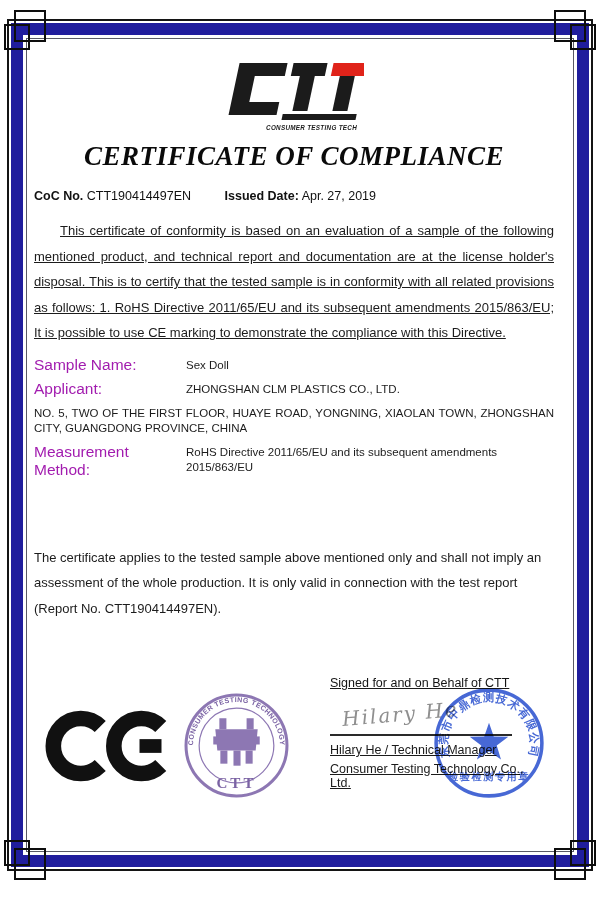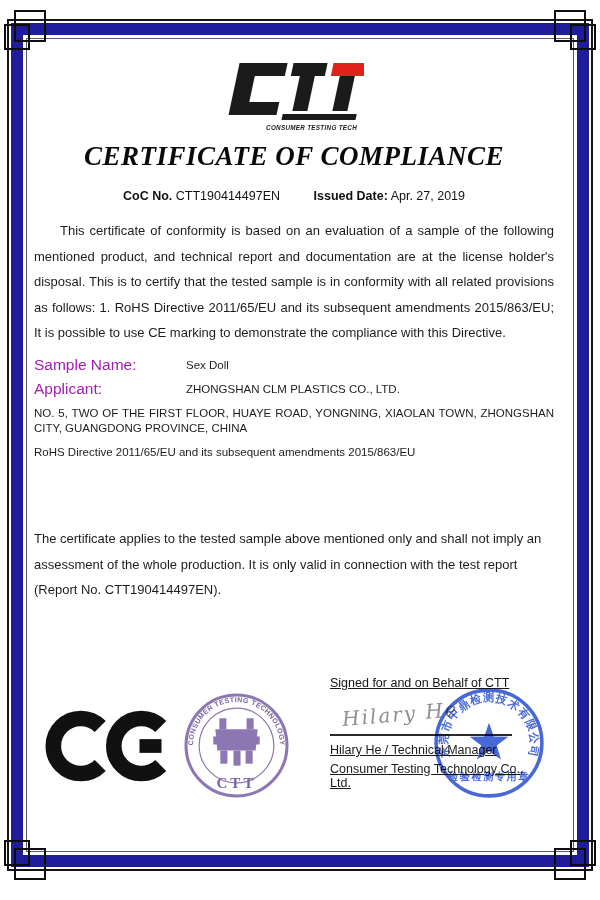--- a/index.html
+++ b/index.html
@@ -23,26 +23,26 @@
 
   
   .content{position:absolute;left:20px;top:37px;width:548px;box-sizing:border-box;
            padding:0 14px;}
 
   .logo-svg{display:block;margin:24px auto 0 auto;}
 
   .title{margin-top:8px;text-align:center;font-family:"Liberation Serif",serif;
          font-weight:bold;font-style:italic;font-size:27px;letter-spacing:.5px;color:#0a0a0a;}
 
-  .coc-line{margin-top:17px;text-align:center;font-size:12.5px;color:#111;}
+  .coc-line{margin-top:17px;text-align:left;font-size:12.5px;color:#111;}
   .coc-line .b{font-weight:bold;}
   .issued-group{margin-left:30px;}
 
   .para{font-size:13px;line-height:25.5px;color:#1c1c1c;}
-  .para1{margin-top:15px;text-align:justify;text-indent:26px;}
+  .para1{margin-top:15px;text-align:justify;text-indent:26px;text-decoration:underline;}
   .para2{margin-top:66px;text-align:left;}
 
   .fields{margin-top:10px;}
   .field-row{display:flex;align-items:center;margin-bottom:6px;}
   .field-row.top{align-items:flex-start;}
   .field-label{flex:none;width:152px;font-size:15.5px;color:#a21caf;}
   .field-value{flex:1;font-size:11.5px;line-height:15.5px;color:#1c1c1c;padding-top:2px;}
   .field-value.just{text-align:justify;}
 
   
@@ -111,20 +111,21 @@
         <div class="field-value">Sex Doll</div>
       </div>
       <div class="field-row">
         <div class="field-label">Applicant:</div>
         <div class="field-value">ZHONGSHAN CLM PLASTICS CO., LTD.</div>
       </div>
       <div class="field-row">
         <div class="field-value just">NO. 5, TWO OF THE FIRST FLOOR, HUAYE ROAD, YONGNING, XIAOLAN TOWN, ZHONGSHAN CITY, GUANGDONG PROVINCE, CHINA</div>
       </div>
       <div class="field-row top">
+        <div class="field-label">Measurement Method:</div>
         <div class="field-value">RoHS Directive 2011/65/EU and its subsequent amendments 2015/863/EU</div>
       </div>
     </div>
 
     <div class="para para2">The certificate applies to the tested sample above mentioned only and shall not imply an assessment of the whole production. It is only valid in connection with the test report (Report No. CTT190414497EN).</div>
   </div>
 
   <div class="sign-block">
     <div class="signed-for">Signed for and on Behalf of CTT</div>
     <div class="signature">Hilary He</div>

